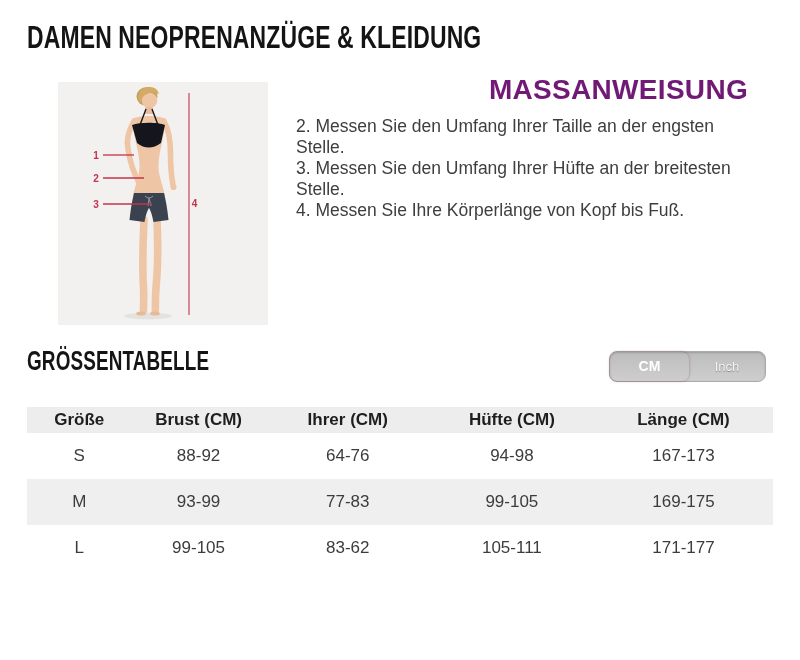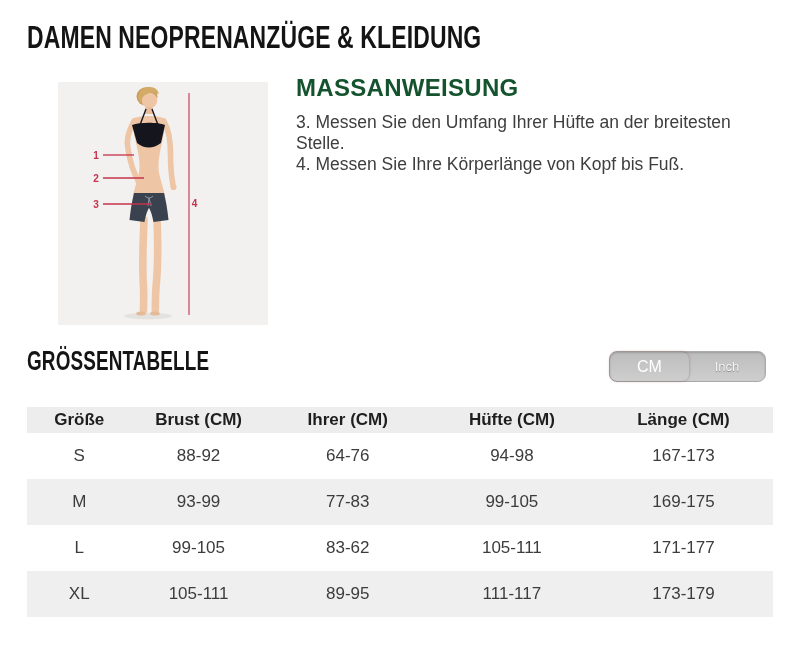--- a/index.html
+++ b/index.html
@@ -19,22 +19,23 @@
   }
 
   .figure-box{
     position:absolute;left:58px;top:82px;width:210px;height:243px;
     background:#f2f1ef;
   }
   .figure-box svg{position:absolute;inset:0;width:100%;height:100%;}
 
   .guide{position:absolute;left:296px;top:74px;width:452px;}
   .guide-heading{
-    margin:0 0 10px 0;font-size:24px;font-weight:800;color:#14532d;
+    margin:0 0 10px 0;font-size:28px;font-weight:800;color:#701a75;
     letter-spacing:0.3px;
+    text-align:right;
   }
   .instr{
     margin:0;font-size:17.5px;line-height:21px;color:#3e3e3e;
     width:448px;
   }
 
   .table-heading{
     position:absolute;left:27px;top:346px;margin:0;
     font-size:27px;font-weight:800;color:#141414;white-space:nowrap;
     transform:scaleX(0.70);transform-origin:0 0;letter-spacing:0.2px;
@@ -46,21 +47,21 @@
     background:linear-gradient(180deg,#bdbdbd,#cecece);
     box-shadow:inset 0 1px 2px rgba(0,0,0,0.18);
     display:flex;align-items:stretch;
   }
   .unit-toggle button{
     border:none;background:transparent;font-family:inherit;
     padding:0;cursor:pointer;line-height:29px;
   }
   .seg-cm{
     width:79px;border-radius:7px;background:#d40a11;
-    color:#ffffff;font-weight:400;font-size:16px;
+    color:#ffffff;font-weight:700;font-size:14px;
     box-shadow:0 0 3px rgba(90,0,0,0.35);
   }
   .seg-inch{
     flex:1;color:#f2f2f2;font-size:13px;font-weight:400;
     text-shadow:0 1px 1px rgba(110,110,110,0.7);
   }
 
   .size-table{
     position:absolute;left:27px;top:407px;width:746px;
     border-collapse:collapse;table-layout:fixed;
@@ -129,20 +130,21 @@
         <text x="38" y="76.5" text-anchor="middle">1</text>
         <text x="38" y="99.5" text-anchor="middle">2</text>
         <text x="38" y="125.5" text-anchor="middle">3</text>
         <text x="136.5" y="125" text-anchor="middle">4</text>
       </g>
     </svg>
   </div>
 
   <div class="guide">
     <h2 class="guide-heading">MASSANWEISUNG</h2>
+    <p class="instr">2. Messen Sie den Umfang Ihrer Taille an der engsten Stelle.</p>
     <p class="instr">3. Messen Sie den Umfang Ihrer Hüfte an der breitesten Stelle.</p>
     <p class="instr">4. Messen Sie Ihre Körperlänge von Kopf bis Fuß.</p>
   </div>
 
   <h2 class="table-heading">GRÖSSENTABELLE</h2>
 
   <div class="unit-toggle">
     <button class="seg-cm">CM</button>
     <button class="seg-inch">Inch</button>
   </div>
@@ -179,23 +181,16 @@
         <td>99-105</td>
         <td>169-175</td>
       </tr>
       <tr>
         <td>L</td>
         <td>99-105</td>
         <td>83-62</td>
         <td>105-111</td>
         <td>171-177</td>
       </tr>
-      <tr>
-        <td>XL</td>
-        <td>105-111</td>
-        <td>89-95</td>
-        <td>111-117</td>
-        <td>173-179</td>
-      </tr>
     </tbody>
   </table>
 
 </div>
 
 </body></html>

